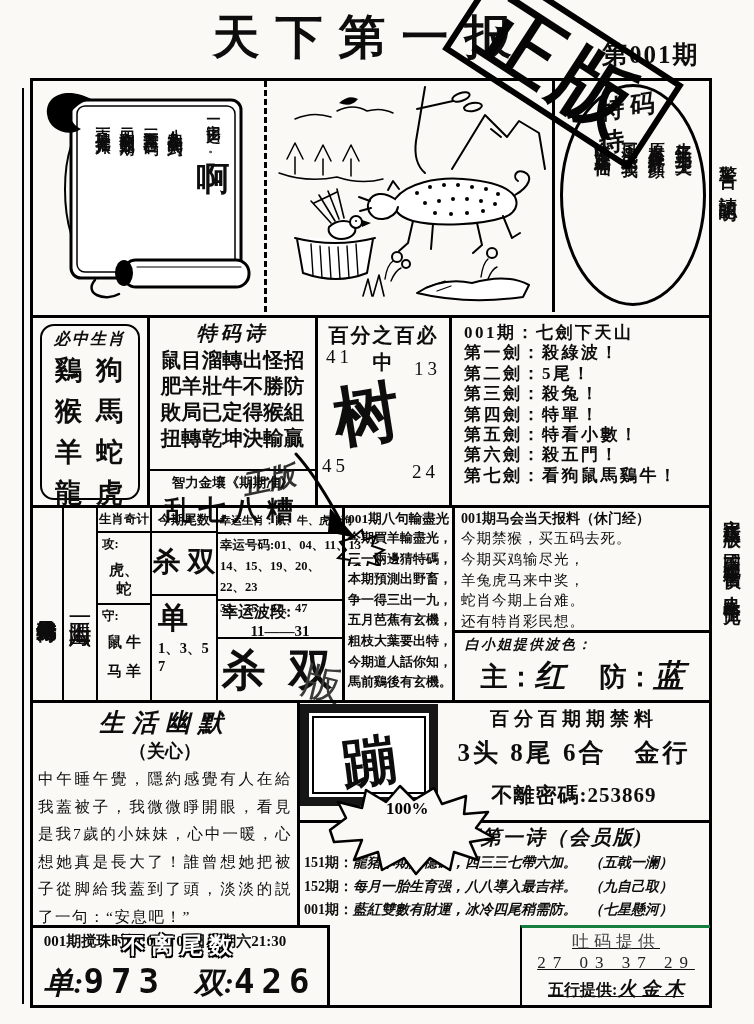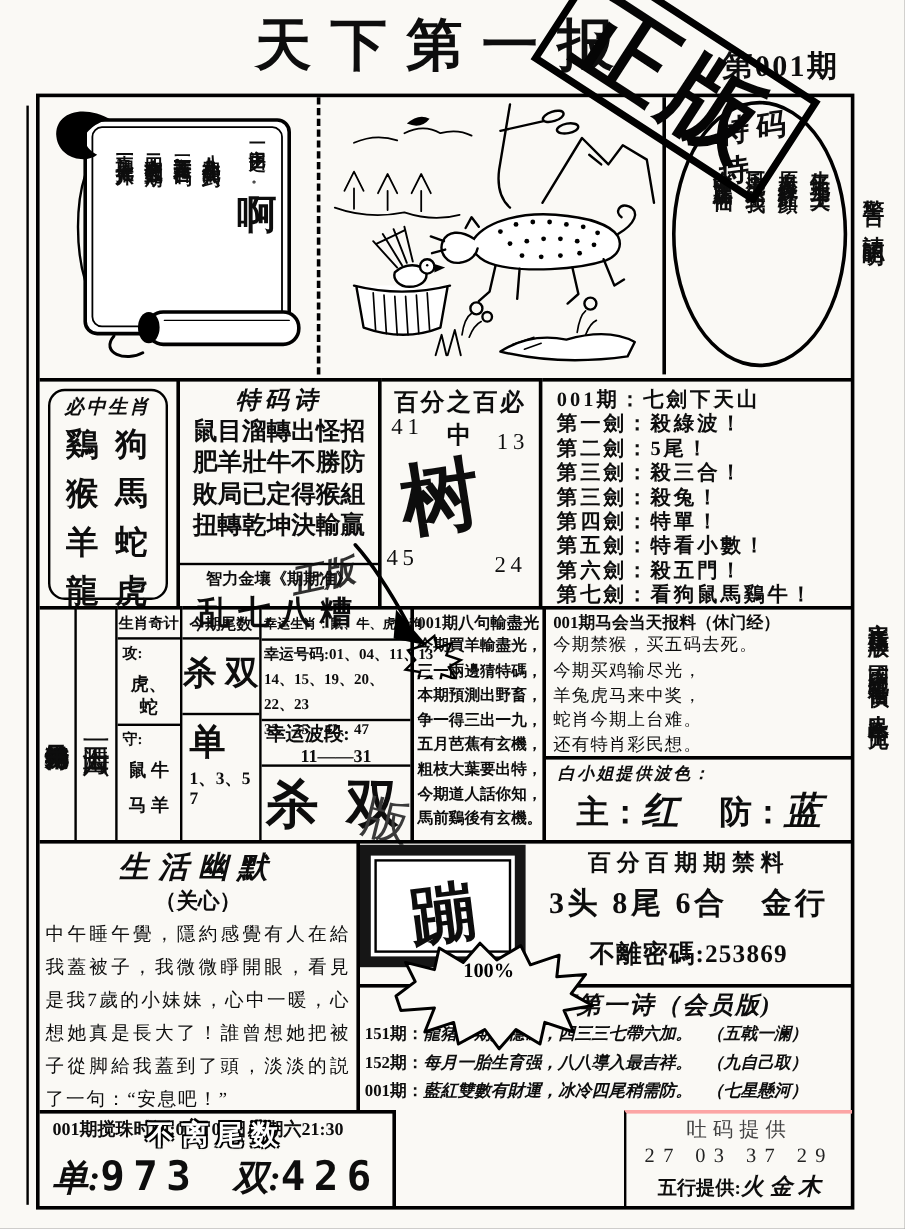--- a/index.html
+++ b/index.html
@@ -147,21 +147,20 @@
     <div class="abs" style="left:4px;bottom:28px;font-size:19px;letter-spacing:4px;">45</div>
     <div class="abs" style="right:10px;bottom:22px;font-size:19px;letter-spacing:4px;">24</div>
     <div class="abs" style="left:16px;top:52px;font-size:66px;font-weight:900;transform:rotate(-9deg);">树</div>
   </div>
 
   <div class="panel" style="left:452px;top:315px;width:258px;height:190px;border-top:3px solid #000;padding:5px 0 0 12px;">
     <div class="b nowrap" style="font-size:17px;line-height:20.4px;letter-spacing:2.5px;">
       <div>001期：七劍下天山</div>
       <div>第一劍：殺綠波！</div>
       <div>第二劍：5尾！</div>
-      <div>第三劍：殺三合！</div>
       <div>第三劍：殺兔！</div>
       <div>第四劍：特單！</div>
       <div>第五劍：特看小數！</div>
       <div>第六劍：殺五門！</div>
       <div>第七劍：看狗鼠馬鷄牛！</div>
     </div>
   </div>
 
   <svg class="abs" style="left:286px;top:446px;z-index:4;" width="115" height="120" viewBox="0 0 115 120" fill="none" stroke="#000" stroke-width="3" stroke-linecap="round">
     <path d="M10 8 C28 28 42 52 54 74"></path>
@@ -299,21 +298,21 @@
   <div class="panel ctr" style="left:33px;top:925px;width:297px;height:80px;border-top:3px solid #000;border-right:3px solid #000;">
     <div class="b hollow" style="font-size:23px;letter-spacing:6px;margin-top:2px;">不离尾数</div>
     <div class="nowrap" style="margin-top:0;">
       <span class="b" style="font-size:30px;font-style:italic;">单:</span><span class="b" style="font-size:34px;letter-spacing:7px;font-family:'DejaVu Sans Mono',monospace;">973</span>
       <span style="display:inline-block;width:20px;"></span>
       <span class="b" style="font-size:30px;font-style:italic;">双:</span><span class="b" style="font-size:34px;letter-spacing:7px;font-family:'DejaVu Sans Mono',monospace;">426</span>
     </div>
   </div>
 
 
-  <div class="panel ctr" style="left:520px;top:925px;width:190px;height:80px;border-top:3px solid #fca5a5;border-left:2px solid #000;">
+  <div class="panel ctr" style="left:520px;top:925px;width:190px;height:80px;border-top:3px solid #15803d;border-left:2px solid #000;text-decoration:underline;">
     <div style="font-size:17px;letter-spacing:5px;color:#444;margin-top:2px;">吐码提供</div>
     <div style="font-size:17px;letter-spacing:7px;color:#222;">27 03 37 29</div>
     <div class="nowrap" style="margin-top:3px;">
       <span class="b" style="font-size:16px;">五行提供:</span><span class="b" style="font-size:19px;font-style:italic;">火 金 木</span>
     </div>
   </div>
 
   <div class="vtext abs b" style="left:720px;top:505px;height:505px;font-size:17.5px;letter-spacing:3px;">字樣爲正版，國内統一零售價：人民幣伍元。</div>
 
 </div>

